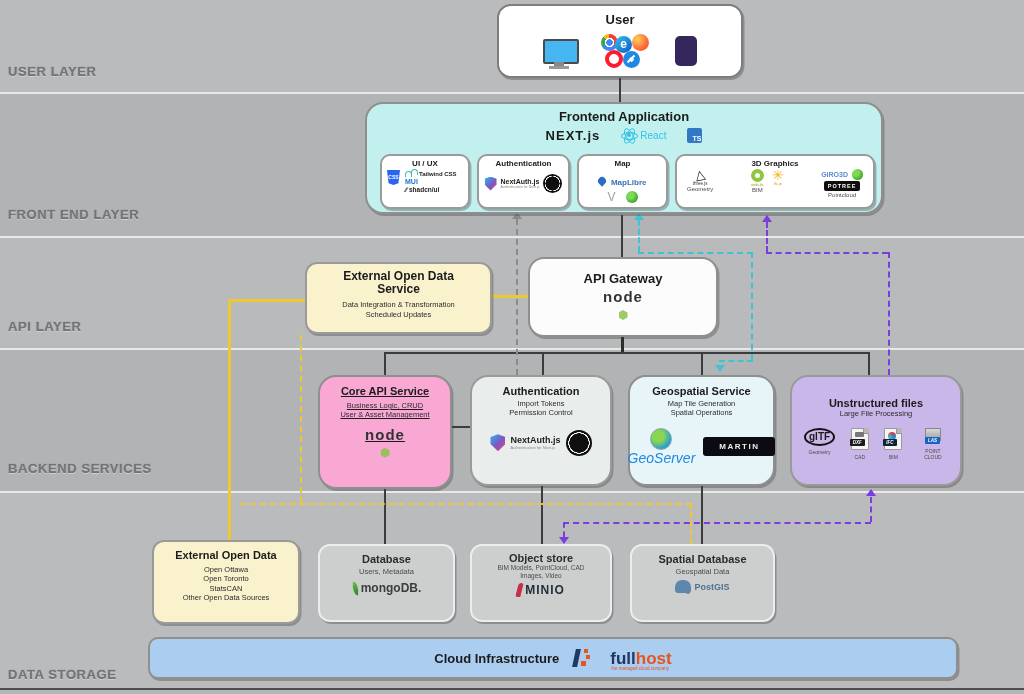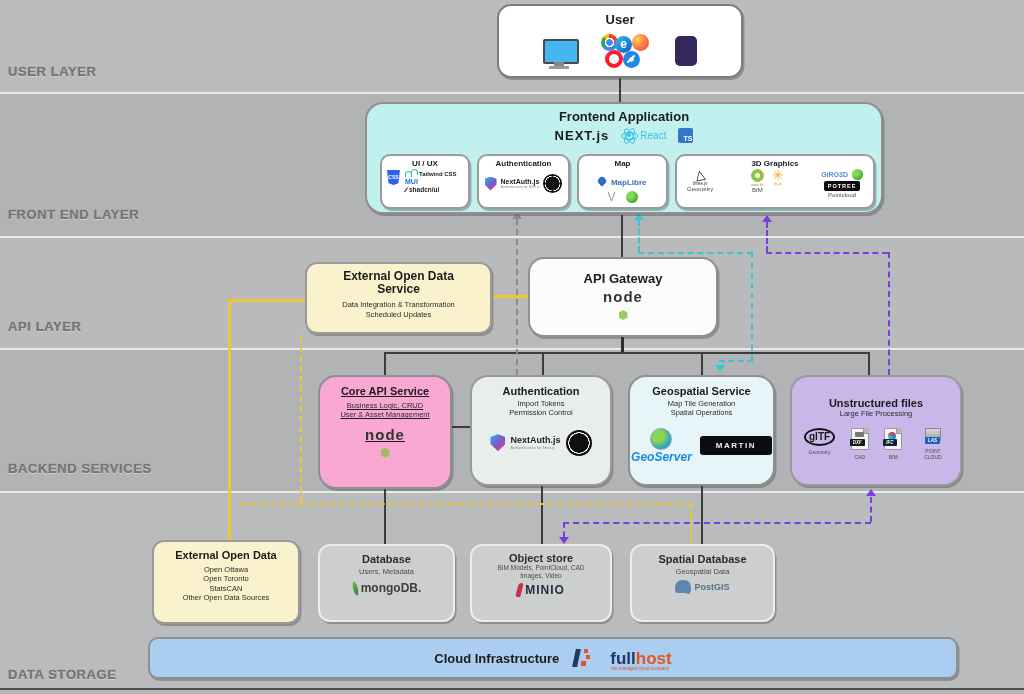--- a/index.html
+++ b/index.html
@@ -147,21 +147,21 @@
         <span class="br firefox" style="position:absolute;left:31px;top:0;"></span>
         <span class="br opera" style="position:absolute;left:4px;top:16px;"></span>
         <span class="br safari" style="position:absolute;left:22px;top:17px;"></span>
       </span>
       <span class="phone"></span>
     </div>
   </div>
 
   <div class="box" style="left:365px;top:102px;width:518px;height:112px;background:#c2f0ee;border-radius:18px;">
     <div class="bt" style="font-size:13px;margin-top:5px;">Frontend Application</div>
-    <div style="display:flex;align-items:center;justify-content:center;gap:12px;margin-top:3px;">
+    <div style="display:flex;align-items:center;justify-content:center;gap:21px;margin-top:3px;">
       <span style="font-weight:800;font-size:13px;letter-spacing:1px;">NEXT.js</span>
       <span style="display:inline-flex;align-items:center;gap:3px;">
         <span class="atom">
             <i></i>
             <i></i>
             <i></i>
             <b></b>
           </span>
         <span style="color:#31c3e8;font-size:10px;">React</span>
       </span>
@@ -276,21 +276,21 @@
     </div>
   </div>
 
   <div class="box" style="left:628px;top:375px;width:147px;height:111px;background:#e7f5f8;border-radius:18px;">
     <div class="bt" style="font-size:11px;margin-top:8px;">Geospatial Service</div>
     <div class="sub" style="margin-top:2px;">Map Tile Generation</div>
     <div class="sub">Spatial Operations</div>
     <div style="display:flex;align-items:center;justify-content:center;gap:8px;margin-top:10px;">
       <span style="display:flex;flex-direction:column;align-items:center;">
         <span class="globe"></span>
-        <span style="font-size:12px;font-weight:bold;color:#1e88e5;font-style:italic;">GeoServer</span>
+        <span style="font-size:14px;font-weight:normal;color:#1e88e5;font-style:italic;">GeoServer</span>
       </span>
       <span class="martin-badge">MARTIN</span>
     </div>
   </div>
 
   <div class="box" style="left:790px;top:375px;width:172px;height:111px;background:#cab7e9;border-radius:18px;border-color:#9a9a9a;">
     <div class="bt" style="font-size:11px;margin-top:20px;">Unstructured files</div>
     <div class="sub">Large File Processing</div>
     <div style="display:flex;justify-content:space-between;padding:10px 12px 0;">
       <span style="display:flex;flex-direction:column;align-items:center;gap:3px;">

